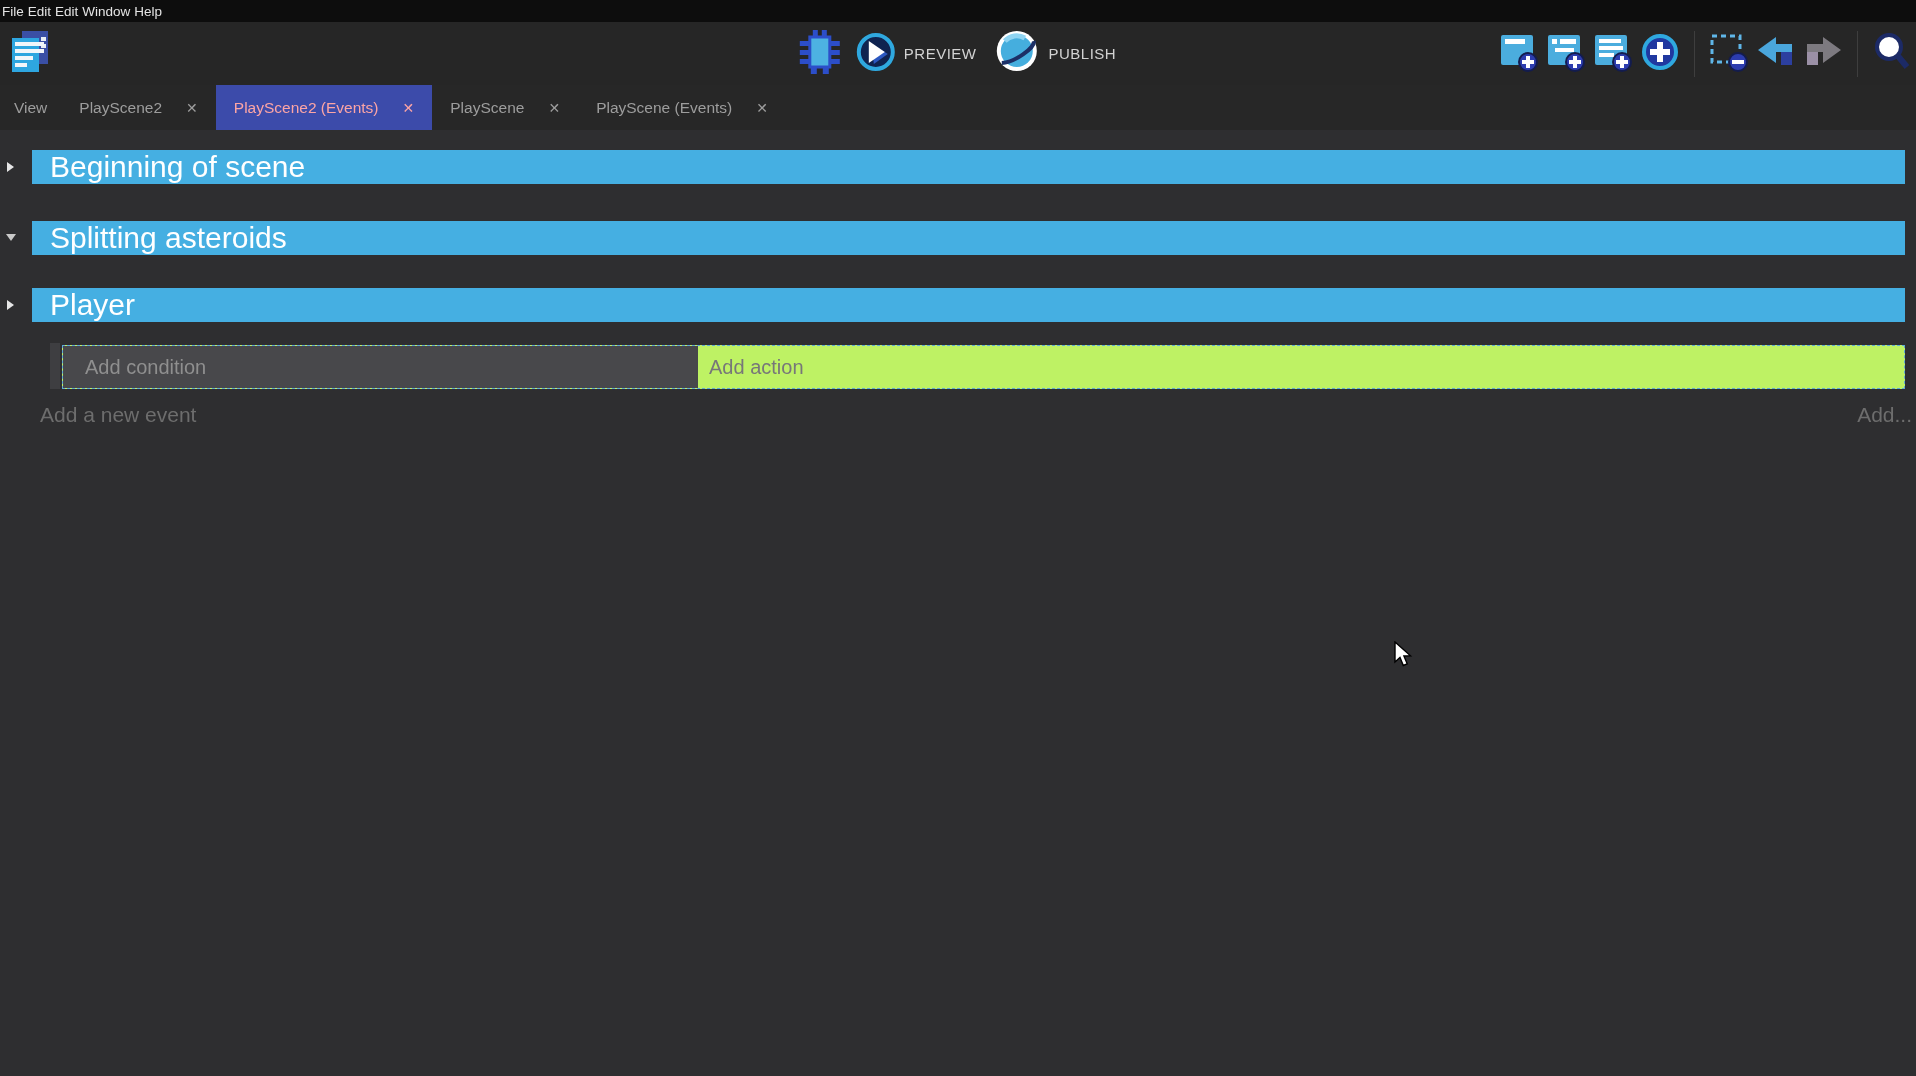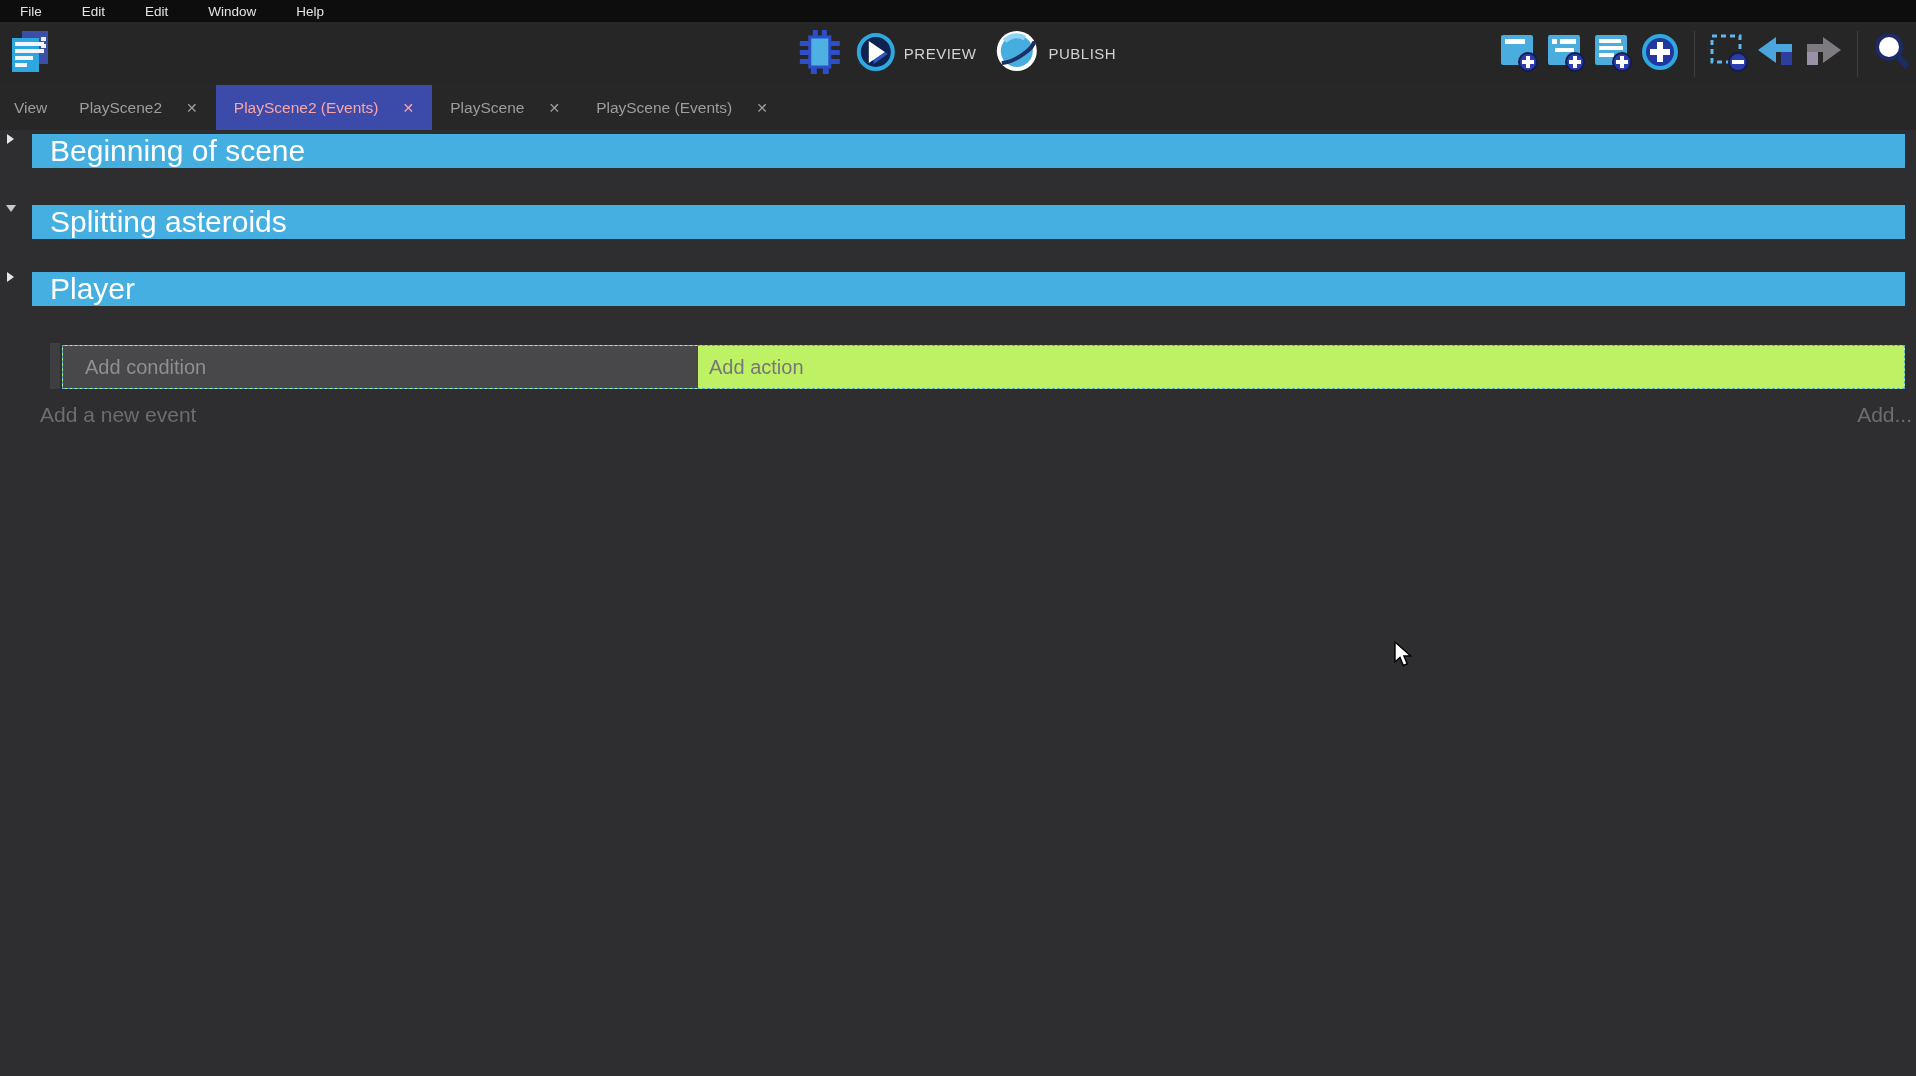--- a/index.html
+++ b/index.html
@@ -8,21 +8,21 @@
     background:#2e2e30;
     font-family:"Liberation Sans", sans-serif;
     position:relative;
   }
 
   
   .menubar {
     height:22px; background:#0d0d0d; display:flex; align-items:center;
     color:#e4e4e4; font-size:13.5px;
   }
-  .menu-item { padding:0 20px; cursor:default; }
+  .menu-item { padding:0 2px; cursor:default; }
 
   
   .toolbar {
     height:63px; background:#262626; position:relative;
     display:flex; align-items:center;
   }
   .logo-btn { margin-left:8px; display:flex; align-items:center; }
   .tb-center {
     position:absolute; left:50%; top:0; height:100%;
     transform:translateX(-50%);
@@ -42,21 +42,21 @@
     height:45px; background:#272727; display:flex; align-items:stretch;
     font-size:15.5px; color:#9d9d9d;
   }
   .tab { display:flex; align-items:center; padding:0 18px; gap:24px; }
   .tab.home { padding:0 14px; }
   .tab.active { background:#3c4baa; color:#fca5a5; }
   .tab-close { font-size:14px; line-height:1; }
 
   
   .events-area { padding-top:4px; position:relative; }
-  .event-row { display:flex; align-items:flex-start; height:65px; margin-bottom:6px; }
+  .event-row { display:flex; align-items:center; height:65px; margin-bottom:6px; }
   .gutter { width:21px; display:flex; align-items:center; justify-content:center; }
   .arrow-right {
     width:0; height:0;
     border-left:7px solid #e6e6e6;
     border-top:5px solid transparent;
     border-bottom:5px solid transparent;
   }
   .arrow-down {
     width:0; height:0;
     border-top:7px solid #c9c9c9;

